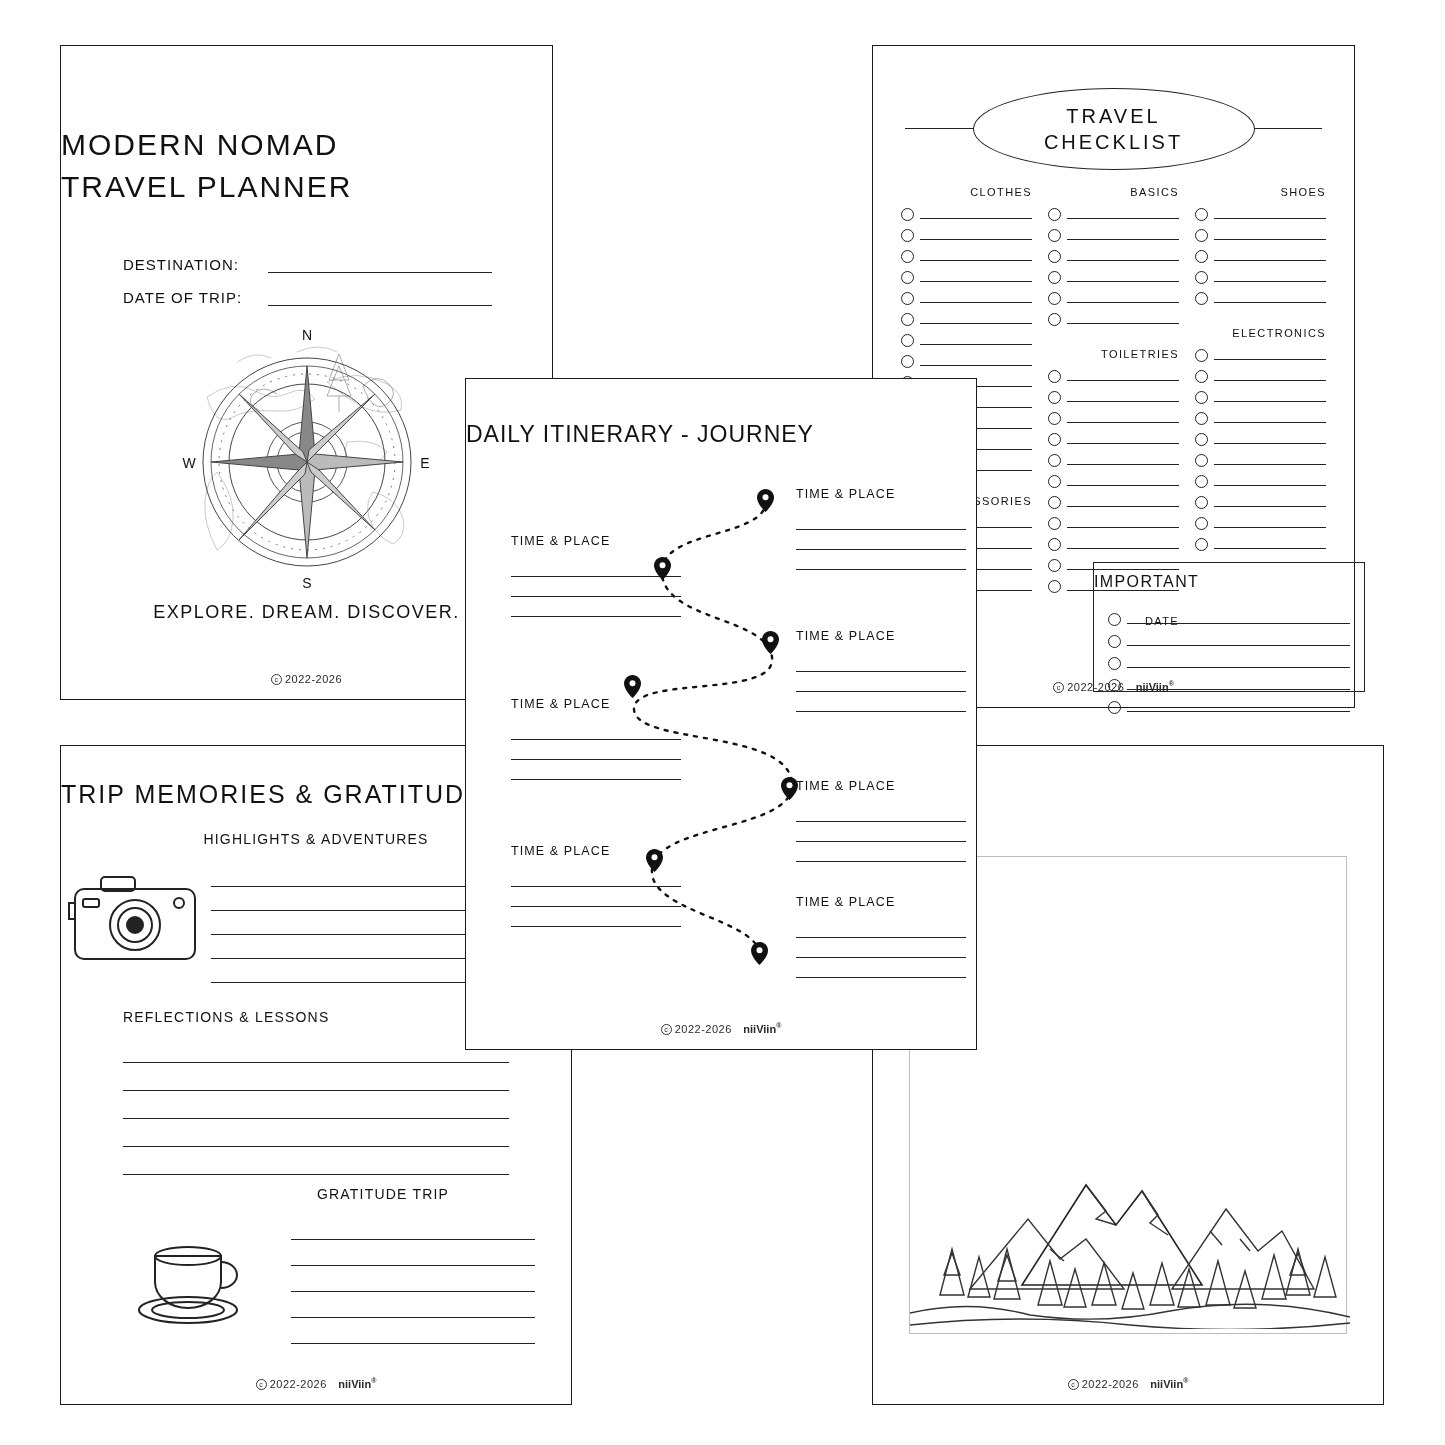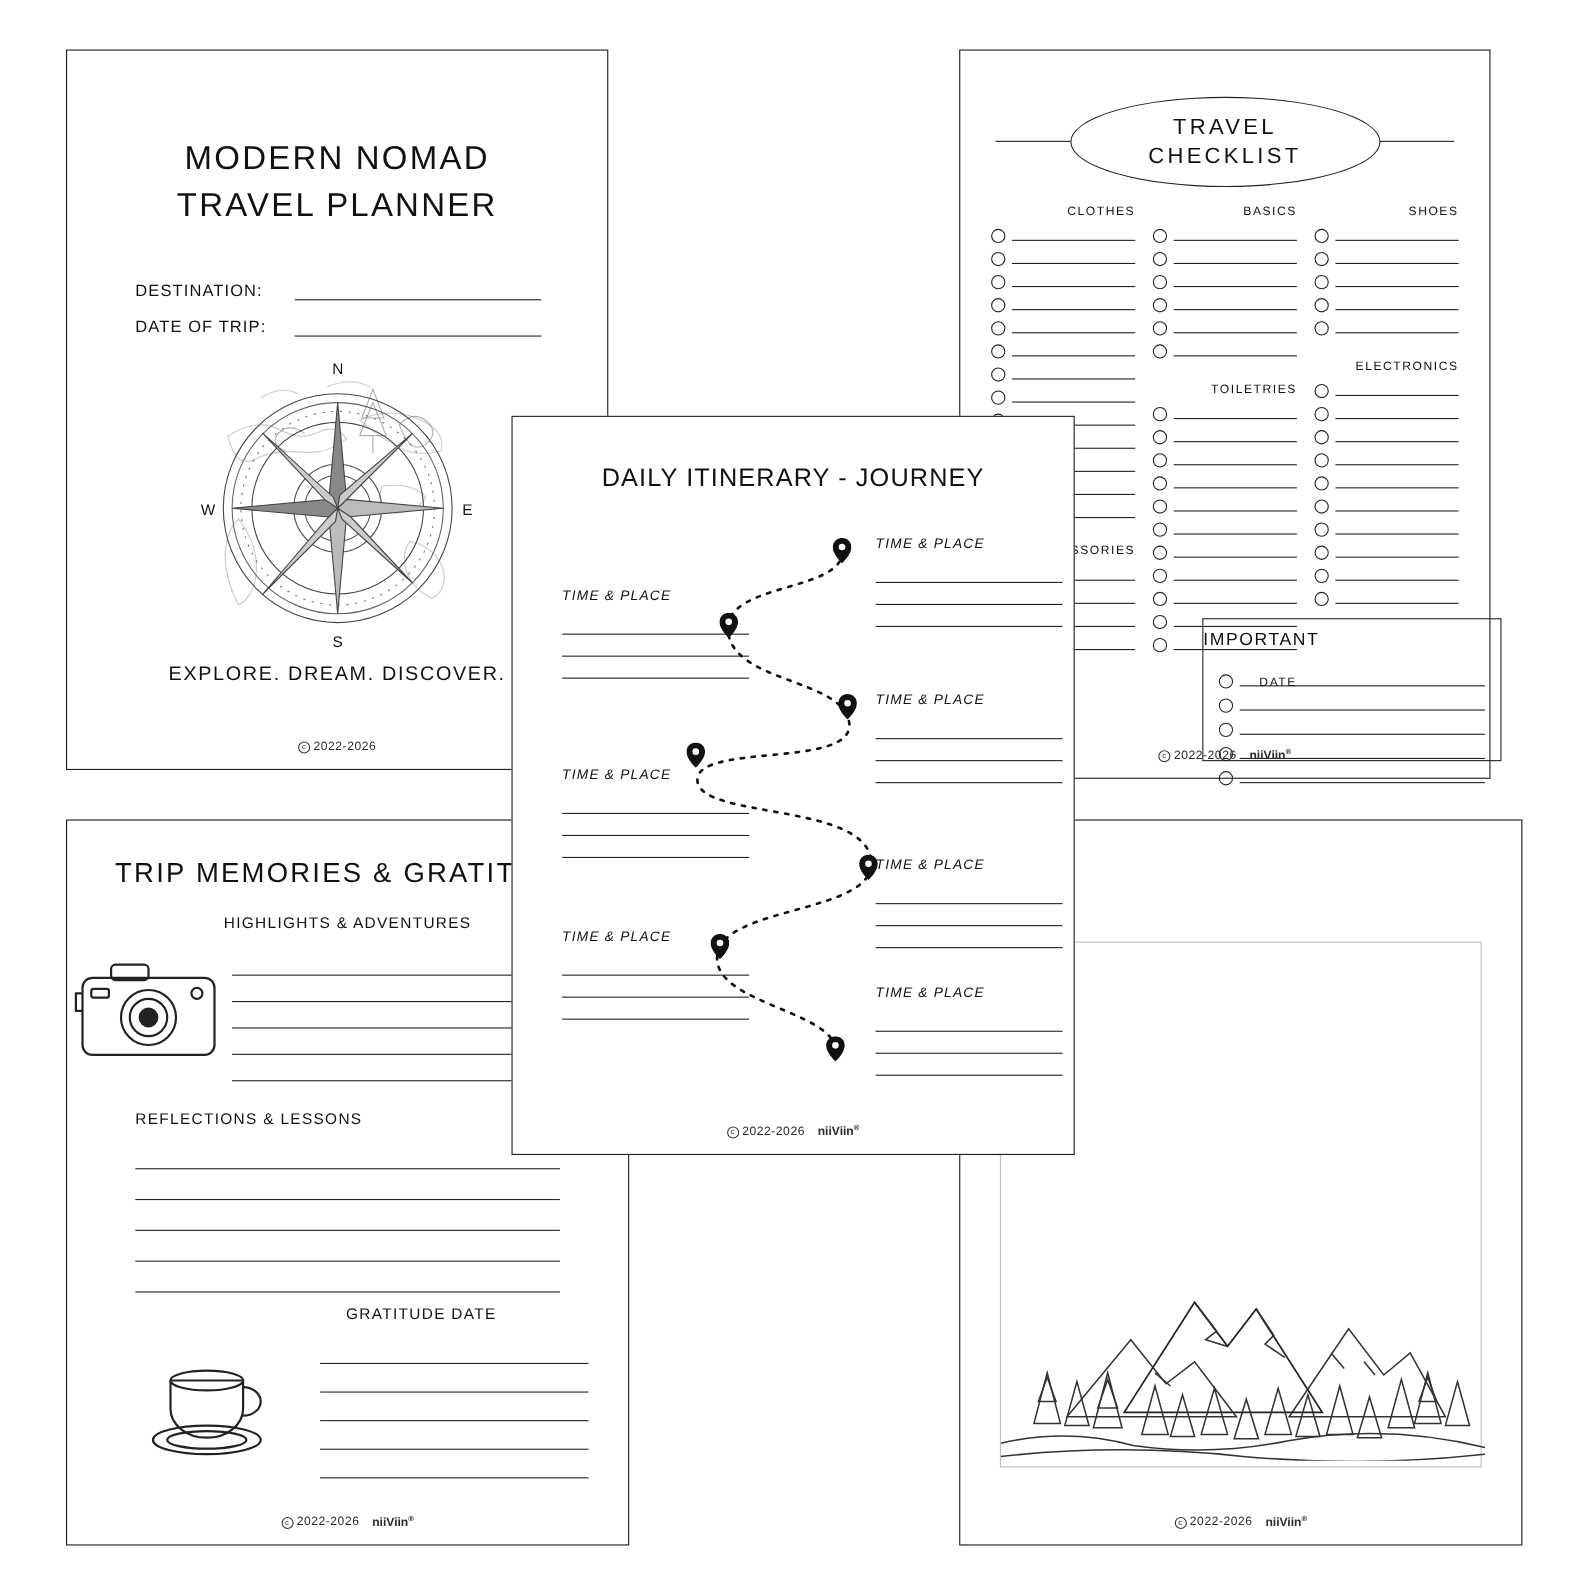--- a/index.html
+++ b/index.html
@@ -1,19 +1,19 @@
 <!DOCTYPE html>
 <html><head>
 <meta charset="utf-8">
 <style>
   html,body{margin:0;padding:0;background:#fff;}
   body{width:1445px;height:1445px;position:relative;overflow:hidden;
        font-family:"Liberation Sans", sans-serif;color:#111;}
   .page{position:absolute;background:#fff;border:1px solid #1a1a1a;box-sizing:border-box;}
-  .sheet-title{text-align:center;letter-spacing:2px;font-weight:400;}
+  .sheet-title{text-align:left;letter-spacing:2px;font-weight:400;}
   .copyright{position:absolute;bottom:14px;left:0;right:0;text-align:center;font-size:11px;color:#2a2a2a;letter-spacing:.5px;}
   .copyright .brand{font-weight:700;margin-left:8px;letter-spacing:0;}
   .copyright .brand sup{font-size:7px;vertical-align:super;}
   .cmark{display:inline-block;border:1px solid #333;border-radius:50%;width:9px;height:9px;line-height:9px;font-size:7px;text-align:center;margin-right:3px;vertical-align:1px;}
 
   
   #p1{left:60px;top:45px;width:493px;height:655px;}
   #p1 .t{margin-top:78px;font-size:30px;line-height:42px;}
   #p1 .fields{margin:48px 0 0 62px;font-size:15px;letter-spacing:1px;}
   #p1 .frow{display:flex;align-items:flex-end;margin-bottom:16px;}
@@ -58,21 +58,21 @@
   
   #p4{left:872px;top:745px;width:512px;height:660px;}
   #p4 .t{margin-top:34px;font-size:25px;}
   #p4 .frame{position:absolute;left:36px;right:36px;top:110px;bottom:70px;border:1px solid #bdbdbd;}
   #p4 .mountain{position:absolute;left:0;right:0;bottom:0;}
 
   
   #p5{left:465px;top:378px;width:512px;height:672px;box-shadow:0 0 0 0 #000;z-index:10;}
   #p5 .t{margin-top:42px;font-size:23px;letter-spacing:1px;}
   #p5 .stopwrap{position:absolute;}
-  #p5 .stop .lab{font-size:12.5px;letter-spacing:1.1px;margin-bottom:9px;font-style:italic;}
+  #p5 .stop .lab{font-size:12.5px;letter-spacing:1.1px;margin-bottom:9px;}
   #p5 .stop .ln{border-bottom:1px solid #222;height:19px;width:170px;}
   #p5 .pin{position:absolute;width:17px;height:23px;}
   #p5 .path{position:absolute;left:0;top:0;}
 </style>
 </head>
 <body>
 
 <div class="page" id="p1">
   <div class="sheet-title t">
     <div>MODERN NOMAD</div>
@@ -442,21 +442,21 @@
   <div class="sub l" style="margin-top:26px;">REFLECTIONS &amp; LESSONS</div>
   <div class="blk2">
     <div class="ln"></div>
     <div class="ln"></div>
     <div class="ln"></div>
     <div class="ln"></div>
     <div class="ln"></div>
   </div>
 
   <div class="grat">
-    <div class="sub" style="margin-bottom:12px;margin-left:110px;">GRATITUDE DATE</div>
+    <div class="sub" style="margin-bottom:12px;margin-left:110px;">GRATITUDE TRIP</div>
     <div class="gratlines">
       <div class="ln"></div>
       <div class="ln"></div>
       <div class="ln"></div>
       <div class="ln"></div>
       <div class="ln"></div>
     </div>
     <div class="cup">
       <svg width="125" height="110" viewBox="0 0 125 110" fill="none" stroke="#222" stroke-width="2">
         <path d="M24 34 h66 v26 a33 26 0 0 1 -66 0z"></path>

